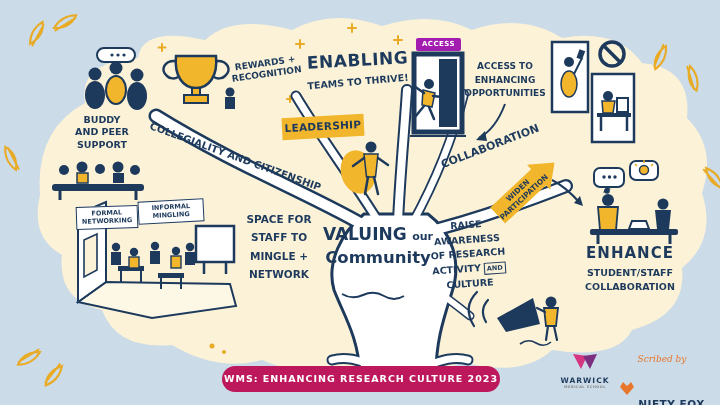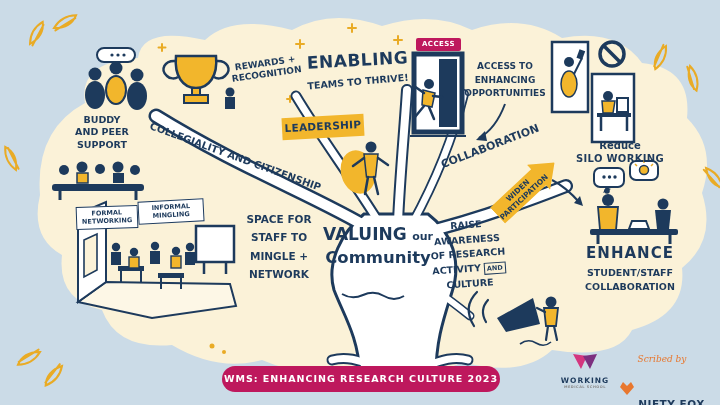--- a/index.html
+++ b/index.html
@@ -206,34 +206,30 @@
     <span class="ln">RECOGNITION</span>
   </div>
 
   <div class="txt ctr" style="left:300px;top:50px;width:115px;font-size:17px;letter-spacing:0.5px;transform:rotate(-3deg);">
     <span>ENABLING</span>
   </div>
   <div class="txt ctr" style="left:302px;top:76px;width:112px;font-size:9.5px;transform:rotate(-5deg);">
     <span>TEAMS TO THRIVE!</span>
   </div>
 
-  <div class="txt" style="left:416px;top:38px;width:45px;height:13px;background:#be185d;color:#fff;font-size:7px;letter-spacing:0.5px;display:flex;align-items:center;justify-content:center;border-radius:2px;">
+  <div class="txt" style="left:416px;top:38px;width:45px;height:13px;background:#a21caf;color:#fff;font-size:7px;letter-spacing:0.5px;display:flex;align-items:center;justify-content:center;border-radius:2px;">
     <span>ACCESS</span>
   </div>
 
   <div class="txt ctr" style="left:462px;top:60px;width:86px;font-size:9px;line-height:1.5;">
     <span class="ln">ACCESS TO</span>
     <span class="ln">ENHANCING</span>
     <span class="ln">OPPORTUNITIES</span>
   </div>
 
-  <div class="txt ctr" style="left:572px;top:140px;width:96px;">
-    <span class="ln" style="font-size:10px;font-weight:600;">Reduce</span>
-    <span class="ln" style="font-size:10px;letter-spacing:0.3px;">SILO WORKING</span>
-  </div>
 
   <div class="txt nowrap" style="left:150px;top:120px;width:180px;font-size:10px;transform:rotate(20deg);transform-origin:0 50%;">
     <span>COLLEGIALITY AND CITIZENSHIP</span>
   </div>
 
   <div class="txt" style="left:282px;top:116px;width:82px;height:22px;background:#f2b62c;transform:rotate(-3deg);display:flex;align-items:center;justify-content:center;font-size:10.5px;letter-spacing:0.3px;">
     <span>LEADERSHIP</span>
   </div>
 
   <div class="txt nowrap" style="left:444px;top:158px;width:124px;font-size:11px;transform:rotate(-21deg);transform-origin:0 100%;">
@@ -290,21 +286,21 @@
 
   <div class="txt" style="left:222px;top:366px;width:278px;height:26px;background:#be185d;border-radius:13px;color:#fff;display:flex;align-items:center;justify-content:center;font-size:9.5px;letter-spacing:1px;">
     <span>WMS: ENHANCING RESEARCH CULTURE 2023</span>
   </div>
 
   <div class="txt ctr" style="left:556px;top:352px;width:58px;">
     <svg width="30" height="19" viewBox="0 0 30 19">
       <path d="M3,2 L11,17 L17,4 Z" fill="#d4367f"></path>
       <path d="M13,4 L20,17 L27,2 Z" fill="#7d2f7f"></path>
     </svg>
-    <span class="ln" style="font-size:7.5px;letter-spacing:1px;">WORKING</span>
+    <span class="ln" style="font-size:7.5px;letter-spacing:1px;">WARWICK</span>
     <span class="ln" style="font-size:3.5px;color:#8a8a8a;letter-spacing:0.5px;">MEDICAL SCHOOL</span>
   </div>
 
   <div class="txt ctr" style="left:614px;top:354px;width:96px;">
     <span class="ln" style="font-family:'DejaVu Serif',serif;font-style:italic;font-weight:normal;color:#e8772e;font-size:9px;">Scribed by</span>
     <span style="display:flex;align-items:center;justify-content:center;gap:3px;margin-top:2px;">
       <svg width="16" height="14" viewBox="0 0 16 14">
         <path d="M1,5 L4,0 L8,4 L12,0 L15,5 L8,13 Z" fill="#e8772e"></path>
       </svg>
       <span style="font-size:10.5px;letter-spacing:0.5px;margin-top:31px;">NIFTY FOX</span>

